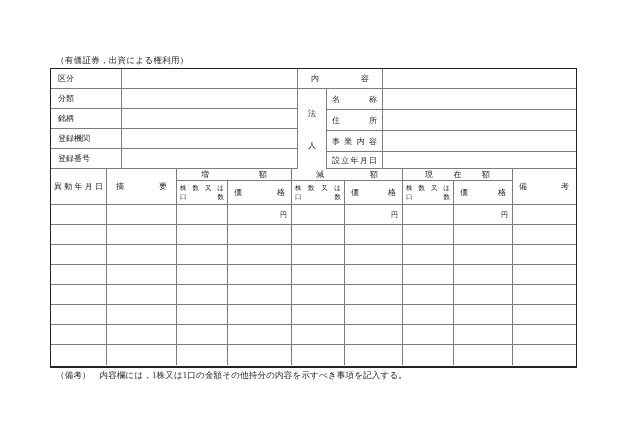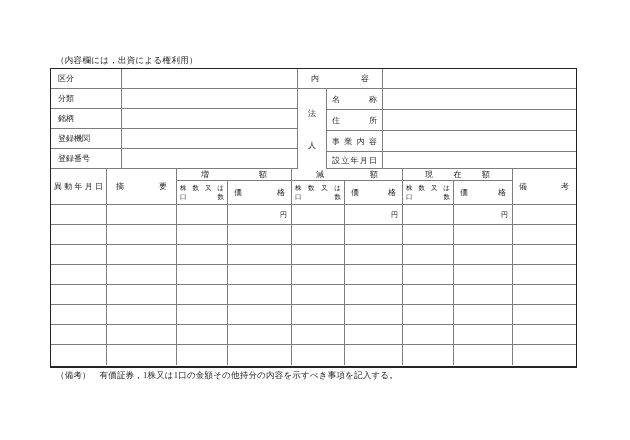--- a/index.html
+++ b/index.html
@@ -72,21 +72,21 @@
   .lrow:last-child { border-bottom:none; }
   .lcell { height:100%; border-right:1px solid #7d7d7d; }
   .lcell.unit { display:flex; align-items:center; justify-content:flex-end; padding-right:4px; font-size:7px; }
   
   .jchars { display:flex; justify-content:space-between; }
   .jchars span { display:block; }
 </style>
 </head>
 <body>
 
-<div class="title">（内容欄には，出資による権利用）</div>
+<div class="title">（有価証券，出資による権利用）</div>
 
 <div class="form-table">
 
   <div class="top">
     <div class="top-left">
       <div class="id-row">
         <div class="id-label">
             <div class="jchars">
               <span>区</span>
               <span>分</span>
@@ -397,13 +397,13 @@
           <div class="lcell c5"></div>
           <div class="lcell c6"></div>
           <div class="lcell c7"></div>
           <div class="lcell c8"></div>
         </div>
       </div>
   </div>
 
 </div>
 
-<div class="footer-note">（備考）　有価証券，1株又は1口の金額その他持分の内容を示すべき事項を記入する。</div>
+<div class="footer-note">（備考）　内容欄には，1株又は1口の金額その他持分の内容を示すべき事項を記入する。</div>
 
 </body></html>

